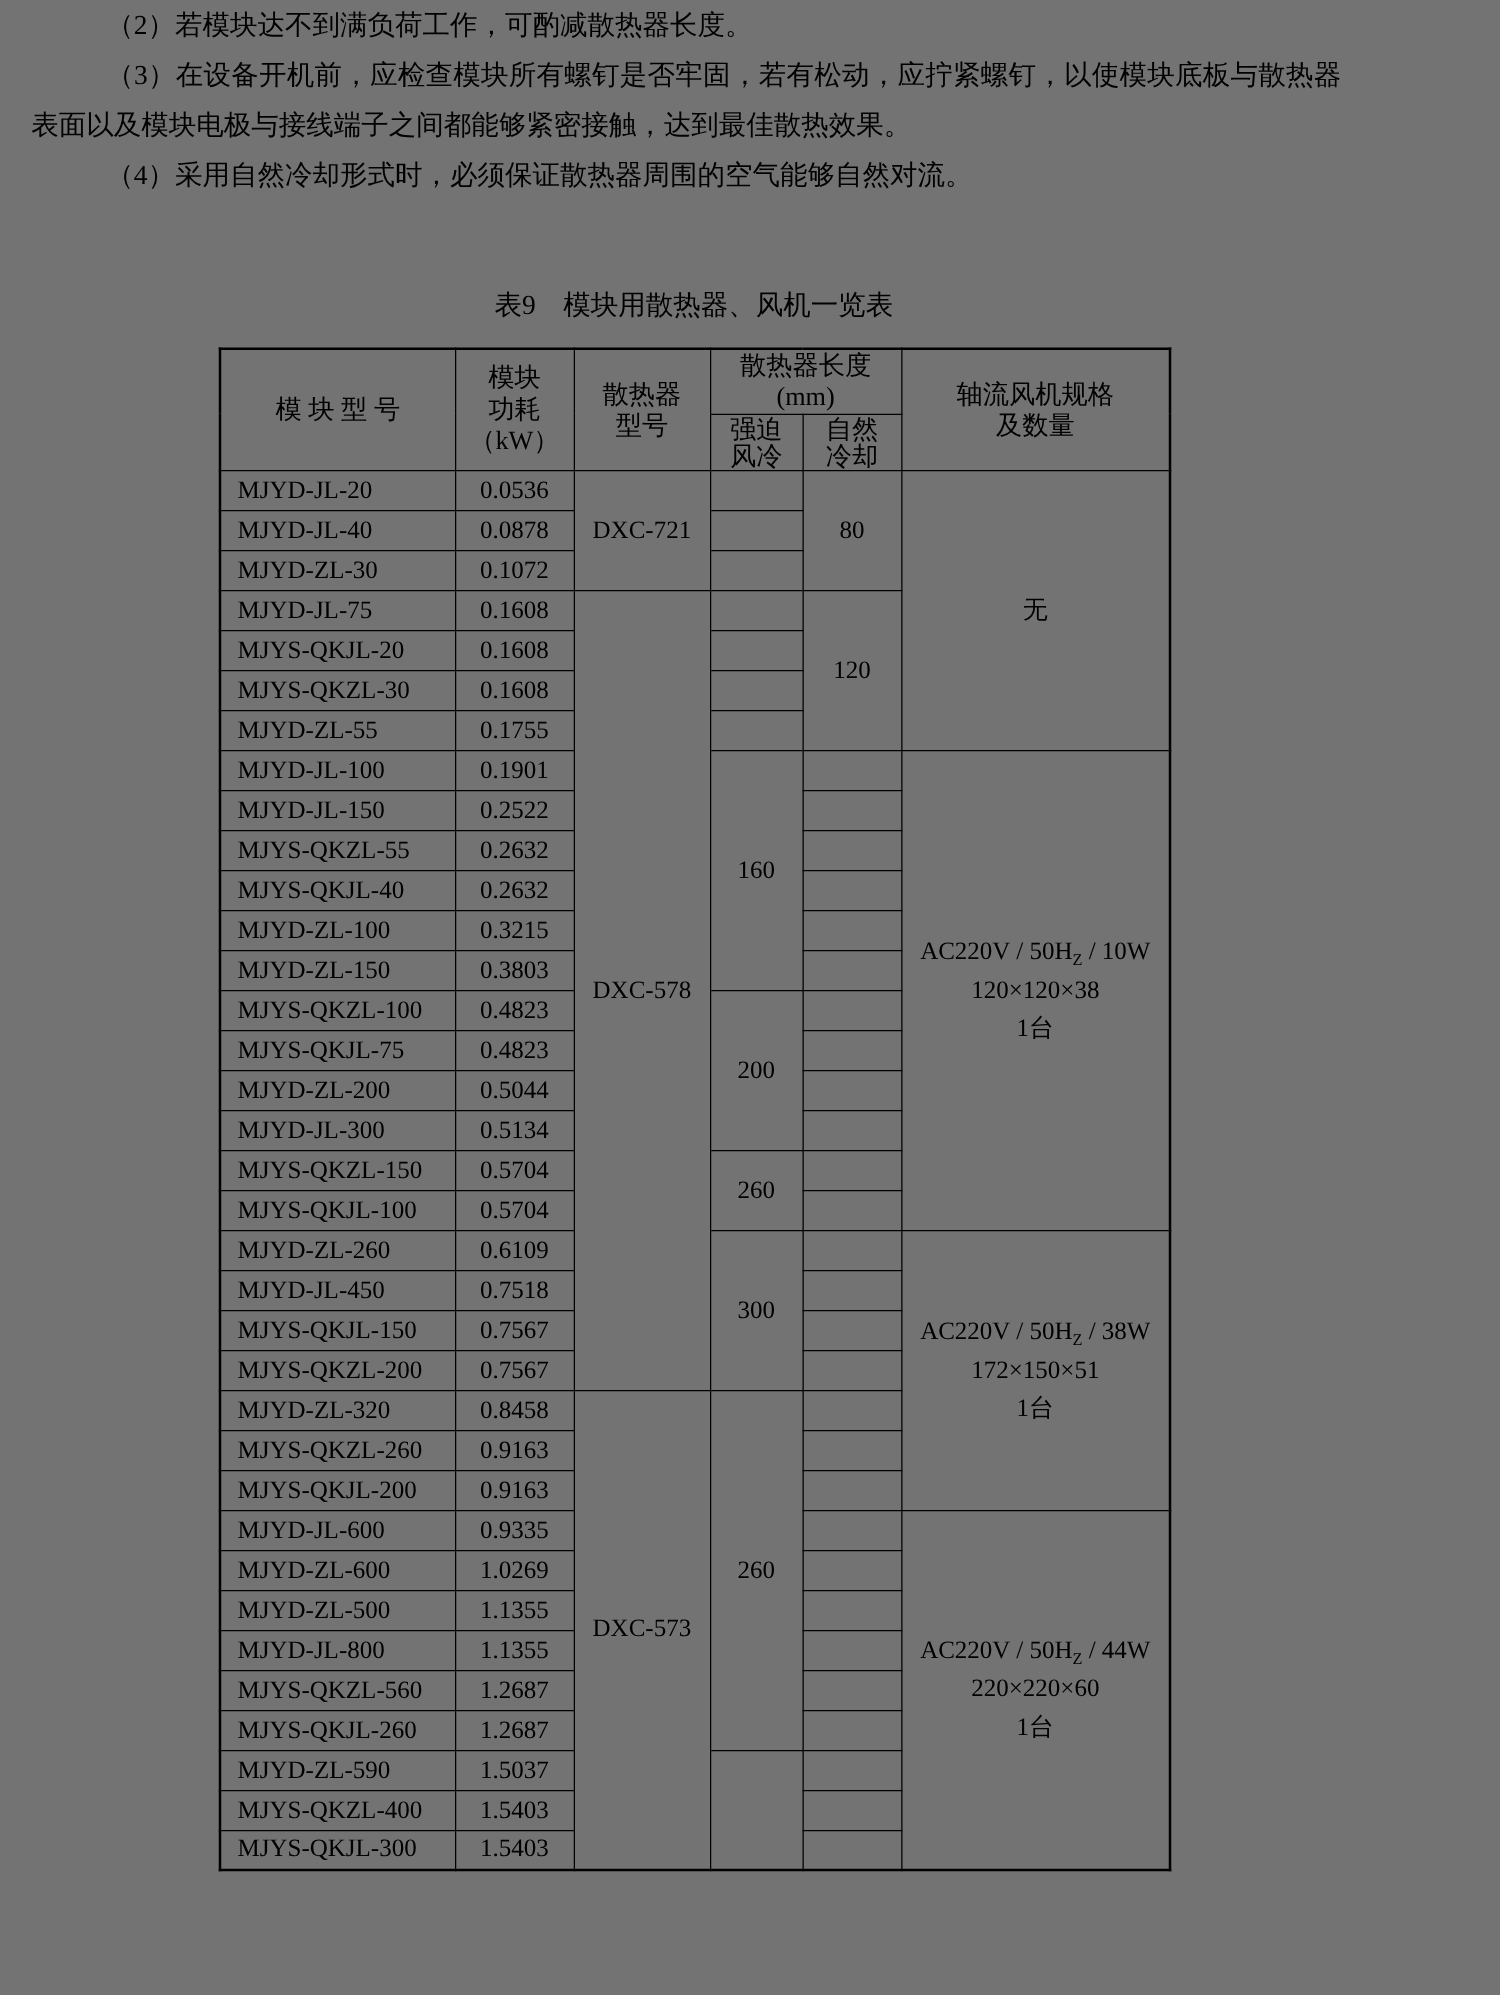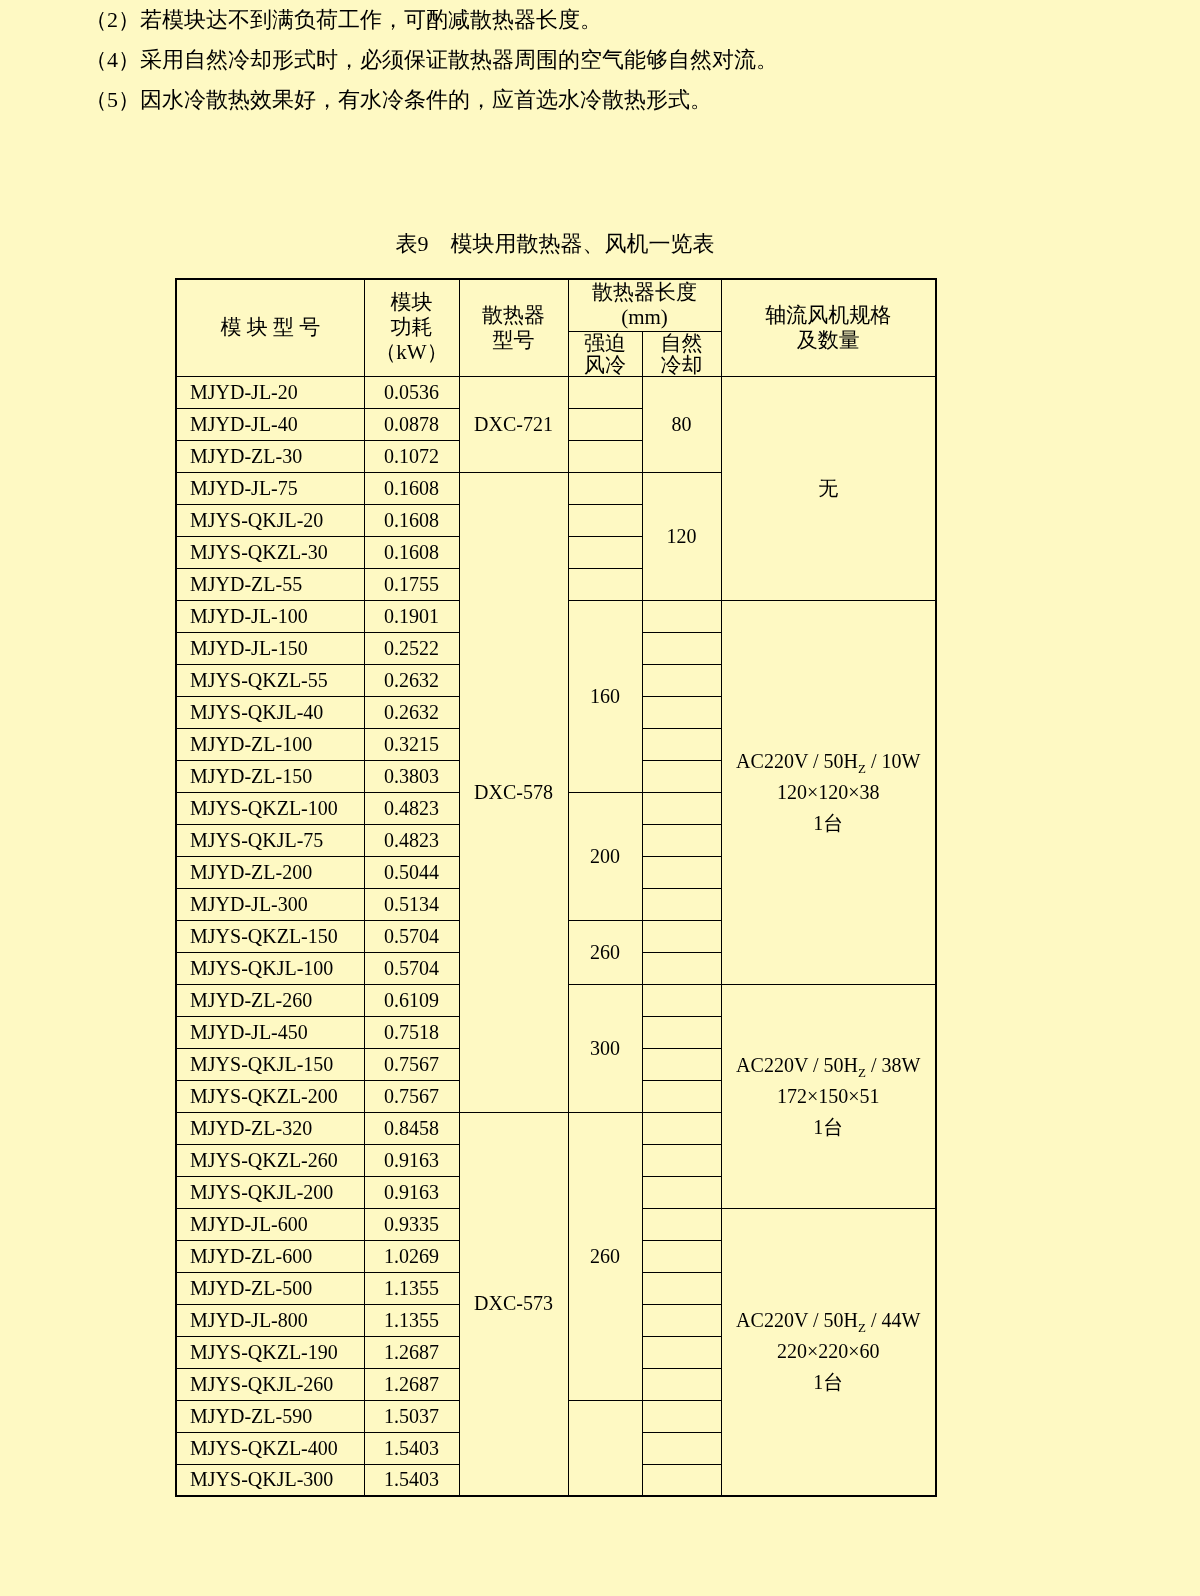--- a/index.html
+++ b/index.html
@@ -1,21 +1,21 @@
 <!DOCTYPE html>
 <html><head>
 <meta charset="utf-8">
 <style>
   * { box-sizing: border-box; }
   html, body { margin: 0; padding: 0; background: #ffffff; }
   .page {
     position: relative;
     width: 1200px;
     height: 1596px;
-    background: #fef9c3;
+    background: #737373;
     color: #000000;
     font-family: "Liberation Serif", "DejaVu Serif", serif;
     overflow: hidden;
   }
   .doc-text {
     position: absolute;
     left: 25px;
     top: 0;
     width: 1048px;
     font-size: 22px;
@@ -59,22 +59,22 @@
   .module-table td.c-fan { font-size: 20px; line-height: 31px; }
   .module-table sub { font-size: 13px; line-height: 0; }
 </style>
 </head>
 <body>
 
 <div class="page">
 
   <div class="doc-text">
     <p>（2）若模块达不到满负荷工作，可酌减散热器长度。</p>
+    <p>（3）在设备开机前，应检查模块所有螺钉是否牢固，若有松动，应拧紧螺钉，以使模块底板与散热器表面以及模块电极与接线端子之间都能够紧密接触，达到最佳散热效果。</p>
     <p>（4）采用自然冷却形式时，必须保证散热器周围的空气能够自然对流。</p>
-    <p>（5）因水冷散热效果好，有水冷条件的，应首选水冷散热形式。</p>
   </div>
 
   <div class="table-caption">表9　模块用散热器、风机一览表</div>
 
   <table class="module-table">
     <colgroup>
       <col style="width:188px">
       <col style="width:95px">
       <col style="width:109px">
       <col style="width:74px">
@@ -288,21 +288,21 @@
           <td class="c-model">MJYD-ZL-500</td>
           <td class="c-power">1.1355</td>
           <td class="c-natural"></td>
         </tr>
         <tr>
           <td class="c-model">MJYD-JL-800</td>
           <td class="c-power">1.1355</td>
           <td class="c-natural"></td>
         </tr>
         <tr>
-          <td class="c-model">MJYS-QKZL-190</td>
+          <td class="c-model">MJYS-QKZL-560</td>
           <td class="c-power">1.2687</td>
           <td class="c-natural"></td>
         </tr>
         <tr>
           <td class="c-model">MJYS-QKJL-260</td>
           <td class="c-power">1.2687</td>
           <td class="c-natural"></td>
         </tr>
         <tr>
           <td class="c-model">MJYD-ZL-590</td>

